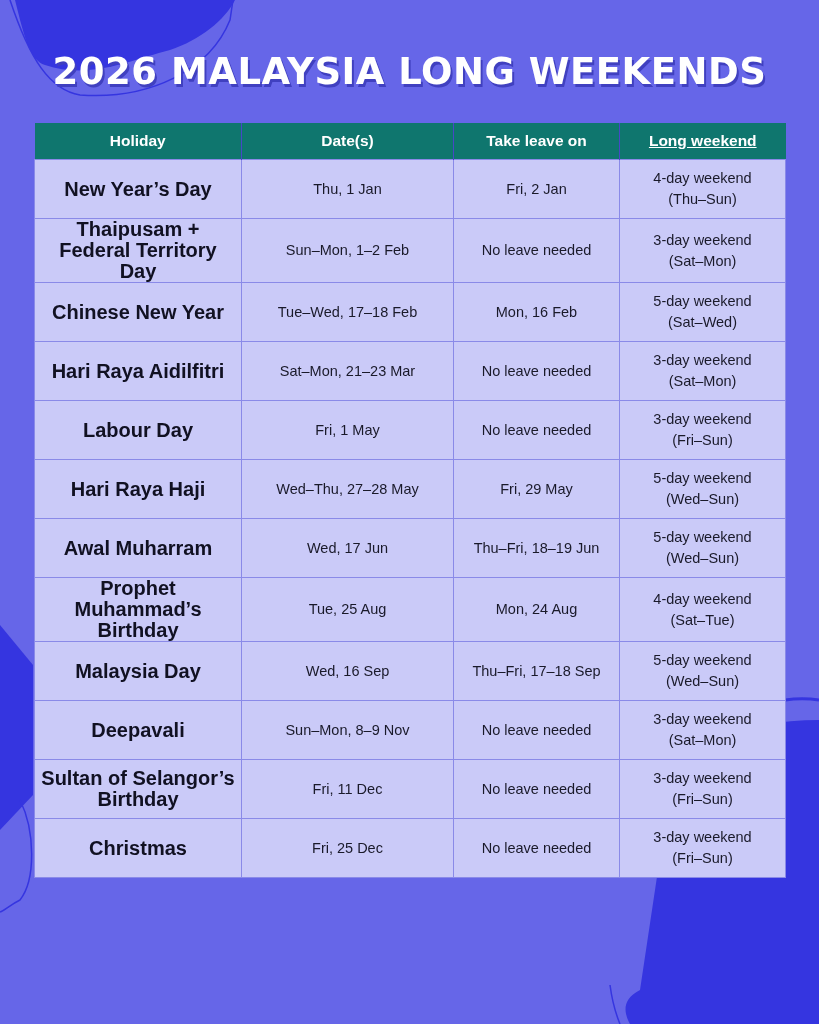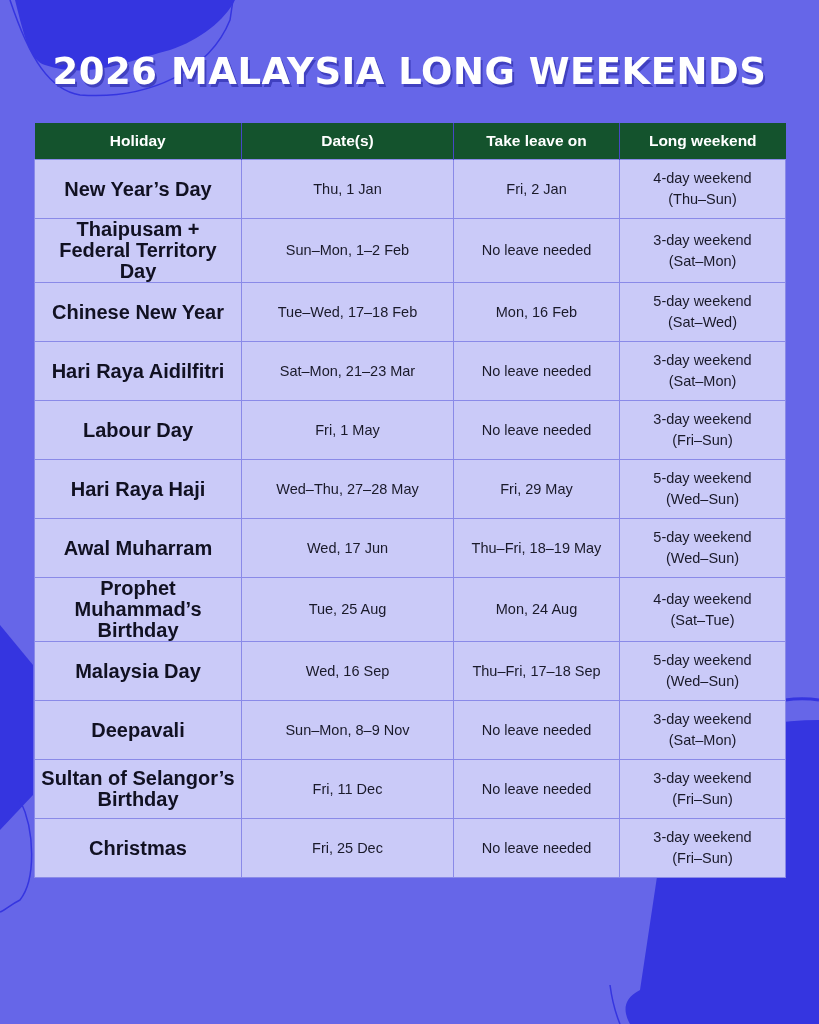--- a/index.html
+++ b/index.html
@@ -14,25 +14,25 @@
     color:#ffffff; font-weight:bold; font-size:37px; letter-spacing:0.5px;
     text-shadow:2px 3px 0 #4040c0;
     font-family:"DejaVu Sans", sans-serif;
   }
   table {
     position:absolute; left:34px; top:123px;
     border-collapse:collapse; table-layout:fixed;
     width:751px;
   }
   th {
-    background:#14532d; color:#ffffff; font-weight:bold; font-size:15.5px;
+    background:#0f766e; color:#ffffff; font-weight:bold; font-size:15.5px;
     height:36px; padding:0; border-right:1px solid #4747c7;
     font-family:"Liberation Sans", sans-serif;
   }
-  th:last-child { border-right:none; }
+  th:last-child { border-right:none;text-decoration:underline; }
   td {
     background:#cacaf8; color:#1a1a2a; text-align:center;
     height:58px; padding:0 6px; font-size:14.5px; line-height:21px;
     border:1px solid #8a8ae8;
     font-family:"Liberation Sans", sans-serif;
   }
   td.hol { font-weight:bold; font-size:20px; color:#111122; }
 </style>
 </head>
 <body>
@@ -115,21 +115,21 @@
         <td>Wed–Thu, 27–28 May</td>
         <td>Fri, 29 May</td>
         <td>
           <div>5-day weekend</div>
           <div>(Wed–Sun)</div>
         </td>
       </tr>
       <tr>
         <td class="hol">Awal Muharram</td>
         <td>Wed, 17 Jun</td>
-        <td>Thu–Fri, 18–19 May</td>
+        <td>Thu–Fri, 18–19 Jun</td>
         <td>
           <div>5-day weekend</div>
           <div>(Wed–Sun)</div>
         </td>
       </tr>
       <tr>
         <td class="hol">Prophet Muhammad’s Birthday</td>
         <td>Tue, 25 Aug</td>
         <td>Mon, 24 Aug</td>
         <td>

